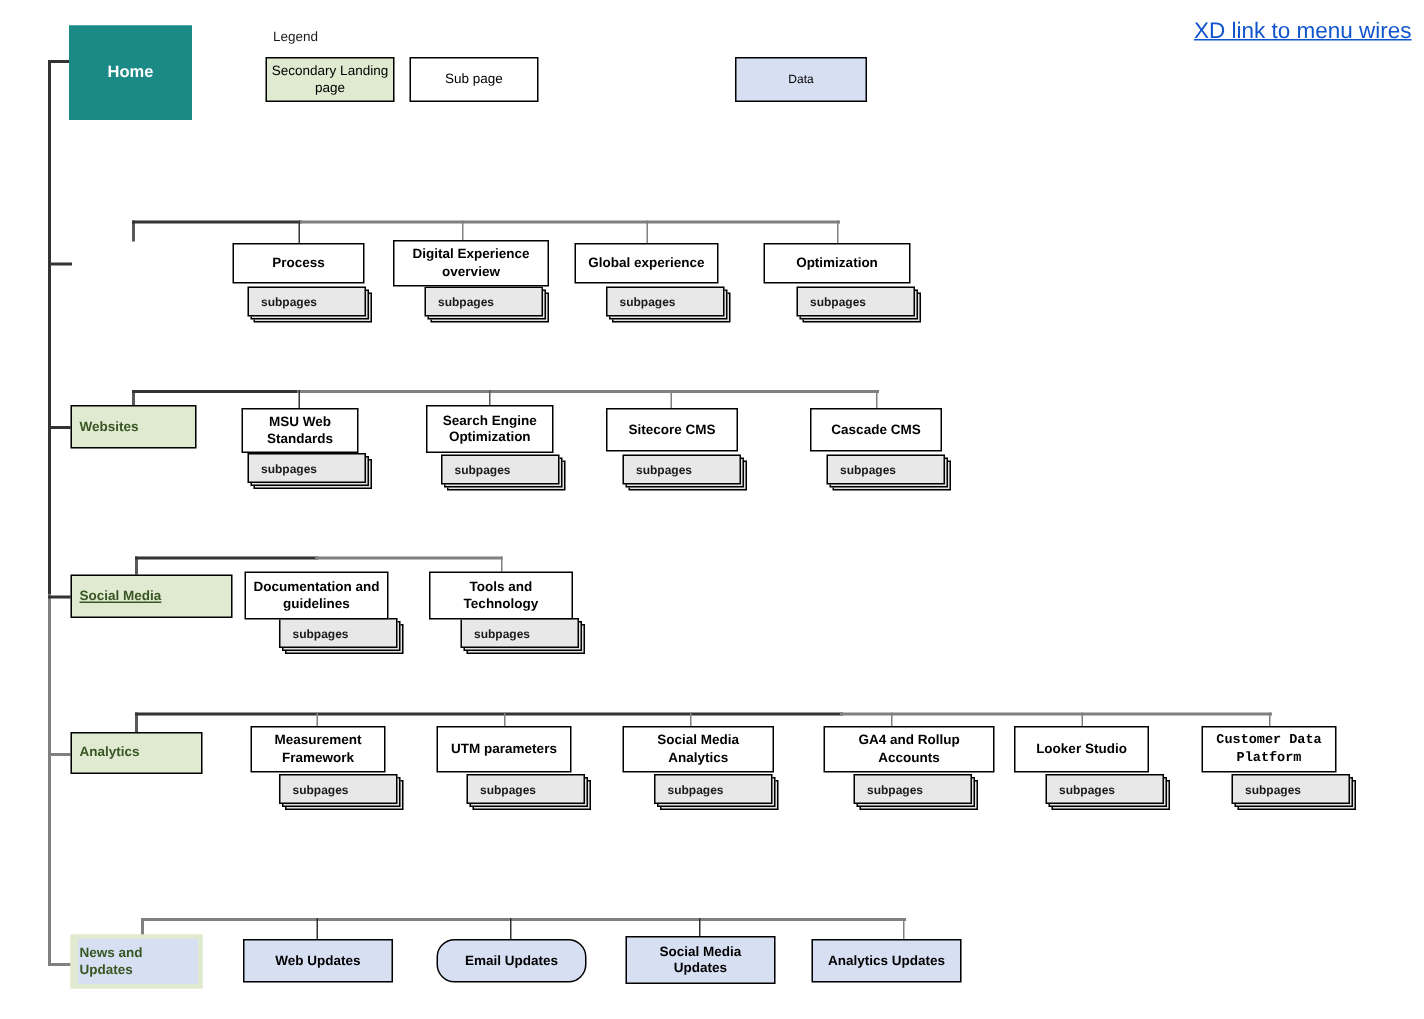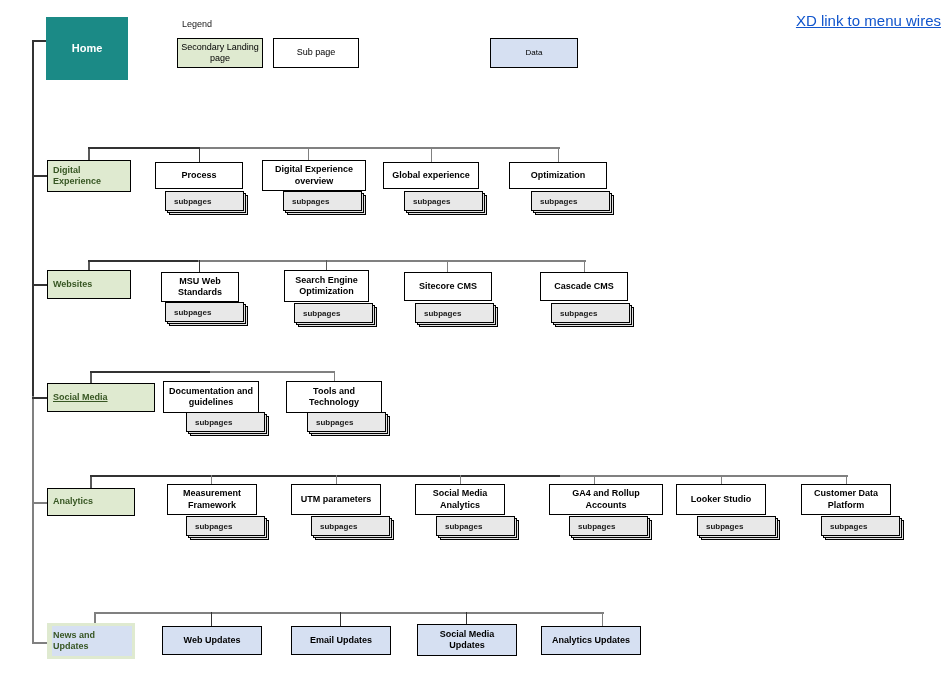--- a/index.html
+++ b/index.html
@@ -161,23 +161,20 @@
 
   <div class="node home" style="left:46px;top:17px;width:82px;height:63px;">
     <span>Home</span>
   </div>
 
   <div class="ln h dark" style="left:32px;top:40px;width:16px;height:2px;"></div>
   <div class="ln v dark" style="left:32px;top:40px;width:2px;height:360px;"></div>
   <div class="ln v grey" style="left:32px;top:396px;width:2px;height:248px;"></div>
 
   <div class="ln h dark" style="left:32px;top:175px;width:16px;height:2px;"></div>
-  <div class="node section" style="left:47px;top:160px;width:84px;height:32px;">
-    <span>Digital Experience</span>
-  </div>
 
   <div class="ln v mid" style="left:88px;top:147px;width:2px;height:14px;"></div>
   <div class="ln h dark" style="left:88px;top:147px;width:113px;height:2px;"></div>
   <div class="ln h grey" style="left:199px;top:147px;width:361px;height:2px;"></div>
   <div class="ln vthin dark" style="left:199px;top:147px;width:1px;height:16px;"></div>
   <div class="ln vthin grey" style="left:308px;top:147px;width:1px;height:16px;"></div>
   <div class="ln vthin grey" style="left:431px;top:147px;width:1px;height:16px;"></div>
   <div class="ln vthin grey" style="left:558px;top:147px;width:1px;height:16px;"></div>
 
   <div class="node" style="left:155px;top:162px;width:88px;height:27px;">
@@ -340,21 +337,21 @@
     <span>UTM parameters</span>
   </div>
   <div class="subwrap" style="left:311px;top:516px;width:79px;height:20px;">
     <div class="back"></div>
     <div class="back2"></div>
     <div class="front">
       <span>subpages</span>
     </div>
   </div>
 
-  <div class="node" style="left:415px;top:484px;width:90px;height:31px;">
+  <div class="node" style="left:415px;top:484px;width:101px;height:31px;">
     <span>Social Media Analytics</span>
   </div>
   <div class="subwrap" style="left:436px;top:516px;width:79px;height:20px;">
     <div class="back"></div>
     <div class="back2"></div>
     <div class="front">
       <span>subpages</span>
     </div>
   </div>
 
@@ -373,21 +370,21 @@
     <span>Looker Studio</span>
   </div>
   <div class="subwrap" style="left:697px;top:516px;width:79px;height:20px;">
     <div class="back"></div>
     <div class="back2"></div>
     <div class="front">
       <span>subpages</span>
     </div>
   </div>
 
-  <div class="node" style="left:801px;top:484px;width:90px;height:31px;">
+  <div class="node" style="left:801px;top:484px;width:90px;height:31px;font-family:Liberation Mono, monospace;">
     <span>Customer Data Platform</span>
   </div>
   <div class="subwrap" style="left:821px;top:516px;width:79px;height:20px;">
     <div class="back"></div>
     <div class="back2"></div>
     <div class="front">
       <span>subpages</span>
     </div>
   </div>
 
@@ -399,21 +396,21 @@
   <div class="ln v grey" style="left:94px;top:612px;width:2px;height:14px;"></div>
   <div class="ln h grey" style="left:94px;top:612px;width:510px;height:2px;"></div>
   <div class="ln vthin dark" style="left:211px;top:612px;width:1px;height:16px;"></div>
   <div class="ln vthin dark" style="left:340px;top:612px;width:1px;height:16px;"></div>
   <div class="ln vthin dark" style="left:466px;top:612px;width:1px;height:16px;"></div>
   <div class="ln vthin grey" style="left:602px;top:612px;width:1px;height:16px;"></div>
 
   <div class="node data" style="left:162px;top:626px;width:100px;height:29px;">
     <span>Web Updates</span>
   </div>
-  <div class="node data" style="left:291px;top:626px;width:100px;height:29px;">
+  <div class="node data" style="left:291px;top:626px;width:100px;height:29px;border-radius:12px;">
     <span>Email Updates</span>
   </div>
   <div class="node data" style="left:417px;top:624px;width:100px;height:32px;">
     <span>Social Media Updates</span>
   </div>
   <div class="node data" style="left:541px;top:626px;width:100px;height:29px;">
     <span>Analytics Updates</span>
   </div>
 
 </div>

